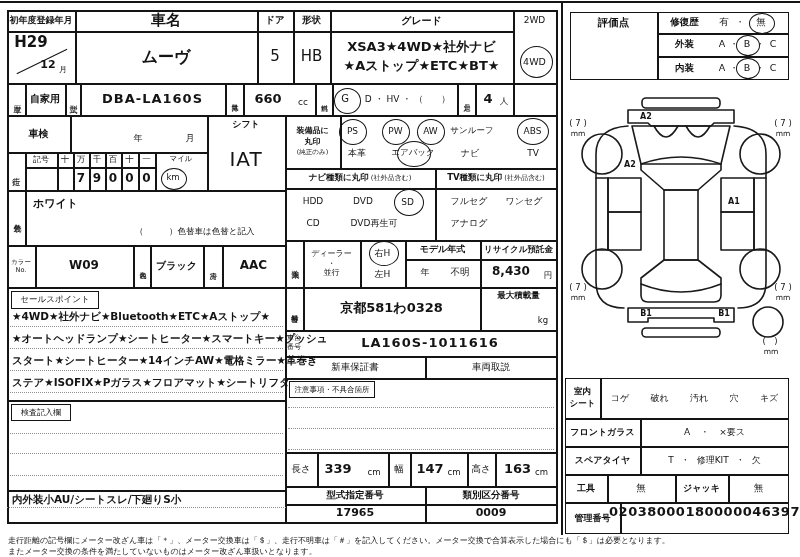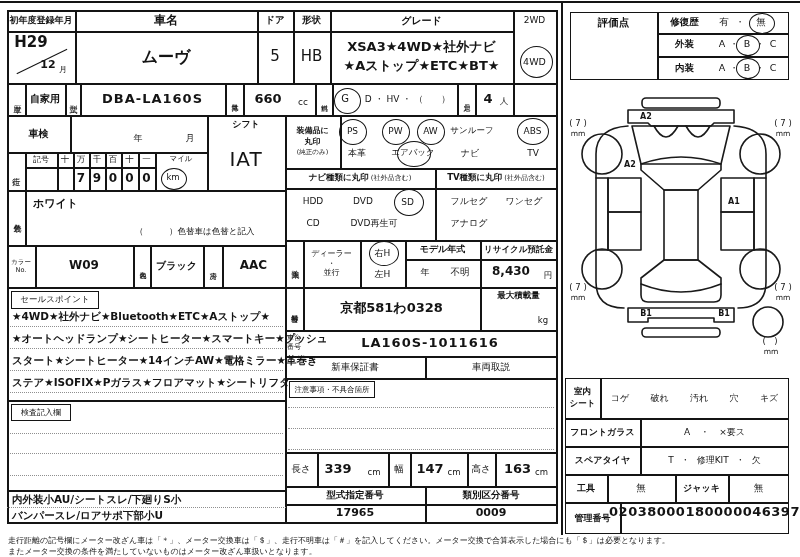--- a/index.html
+++ b/index.html
@@ -96,21 +96,21 @@
   <div class="vl" style="left:467px;top:452px;height:34px"></div>
   <div class="vl" style="left:495px;top:452px;height:34px"></div>
   <div class="vl" style="left:425px;top:486px;height:37px"></div>
   <div class="vl" style="left:561px;top:2px;height:533px"></div>
 
   <div class="c b" style="left:7px;top:10px;width:68px;height:21px;font-size:9px">初年度登録年月</div>
   <div class="c b" style="left:13px;top:33px;width:36px;height:20px;font-size:15px">H29</div>
   <div style="position:absolute;left:14px;top:61px;width:56px;height:1.4px;background:#141414;transform:rotate(-26deg)"></div>
   <div class="c b" style="left:38px;top:57px;width:20px;height:16px;font-size:11px">12</div>
   <div class="c" style="left:57px;top:64px;width:12px;height:12px;font-size:8px">月</div>
-  <div class="c b" style="left:75px;top:10px;width:182px;height:21px;font-size:12px">車名</div>
+  <div class="c b" style="left:75px;top:10px;width:182px;height:21px;font-size:15px">車名</div>
   <div class="c b" style="left:75px;top:31px;width:182px;height:52px;font-size:16px">ムーヴ</div>
   <div class="c b" style="left:257px;top:10px;width:36px;height:21px;font-size:9.5px">ドア</div>
   <div class="c" style="left:257px;top:31px;width:36px;height:52px;font-size:15px">5</div>
   <div class="c b" style="left:293px;top:10px;width:37px;height:21px;font-size:9.5px">形状</div>
   <div class="c" style="left:293px;top:31px;width:37px;height:52px;font-size:15px">HB</div>
   <div class="c b" style="left:330px;top:10px;width:183px;height:21px;font-size:10px">グレード</div>
   <div class="c col b" style="left:330px;top:31px;width:183px;height:52px;font-size:13px;line-height:1.45">
     <span>XSA3★4WD★社外ナビ</span>
     <span>★Aストップ★ETC★BT★</span>
   </div>
@@ -178,21 +178,20 @@
   <div class="dot" style="left:10px;top:348px;width:273px"></div>
   <div class="dot" style="left:10px;top:370px;width:273px"></div>
   <div class="dot" style="left:10px;top:392px;width:273px"></div>
 
   <div class="lbox" style="left:11px;top:404px;width:58px;height:15px;font-size:8px">検査記入欄</div>
   <div class="dot" style="left:10px;top:433px;width:273px"></div>
   <div class="dot" style="left:10px;top:453px;width:273px"></div>
   <div class="dot" style="left:10px;top:475px;width:273px"></div>
   <div class="c l b" style="left:12px;top:491px;width:272px;height:16px;font-size:10.5px">内外装小AU/シートスレ/下廻りS小</div>
   <div class="dot" style="left:7px;top:507px;width:279px"></div>
-  <div class="c l b" style="left:12px;top:508px;width:272px;height:15px;font-size:10.5px">バンパースレ/ロアサポ下部小U</div>
 
   <div class="c col b" style="left:285px;top:115px;width:55px;height:53px;font-size:8px;line-height:1.35">
     <span>装備品に</span>
     <span>丸印</span>
     <span style="font-weight:normal;font-size:6.5px">(純正のみ)</span>
   </div>
   <div class="c" style="left:339px;top:119px;width:27px;height:25px;font-size:9px">PS</div>
   <div class="circ" style="left:339px;top:119px;width:26px;height:24px"></div>
   <div class="c" style="left:382px;top:119px;width:27px;height:25px;font-size:9px">PW</div>
   <div class="circ" style="left:382px;top:119px;width:26px;height:24px"></div>

